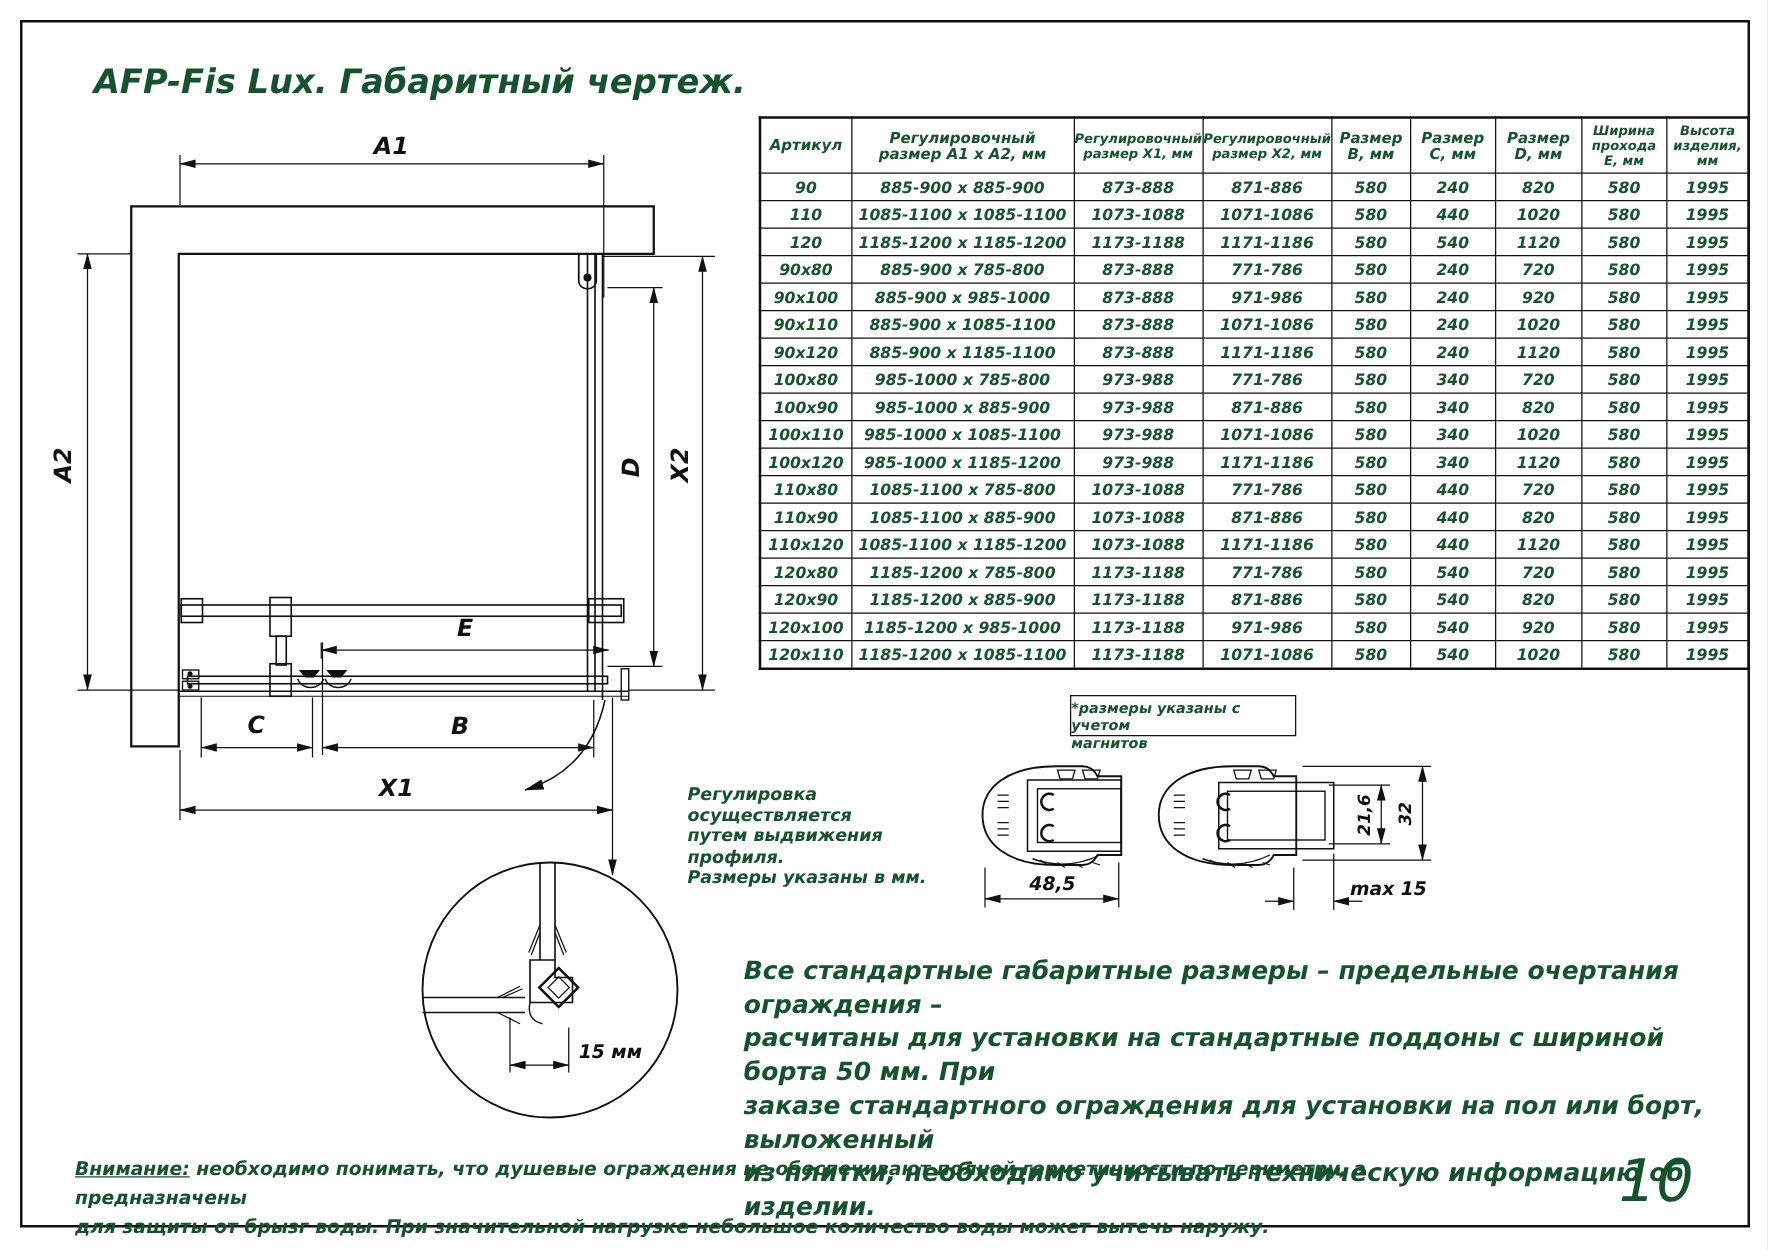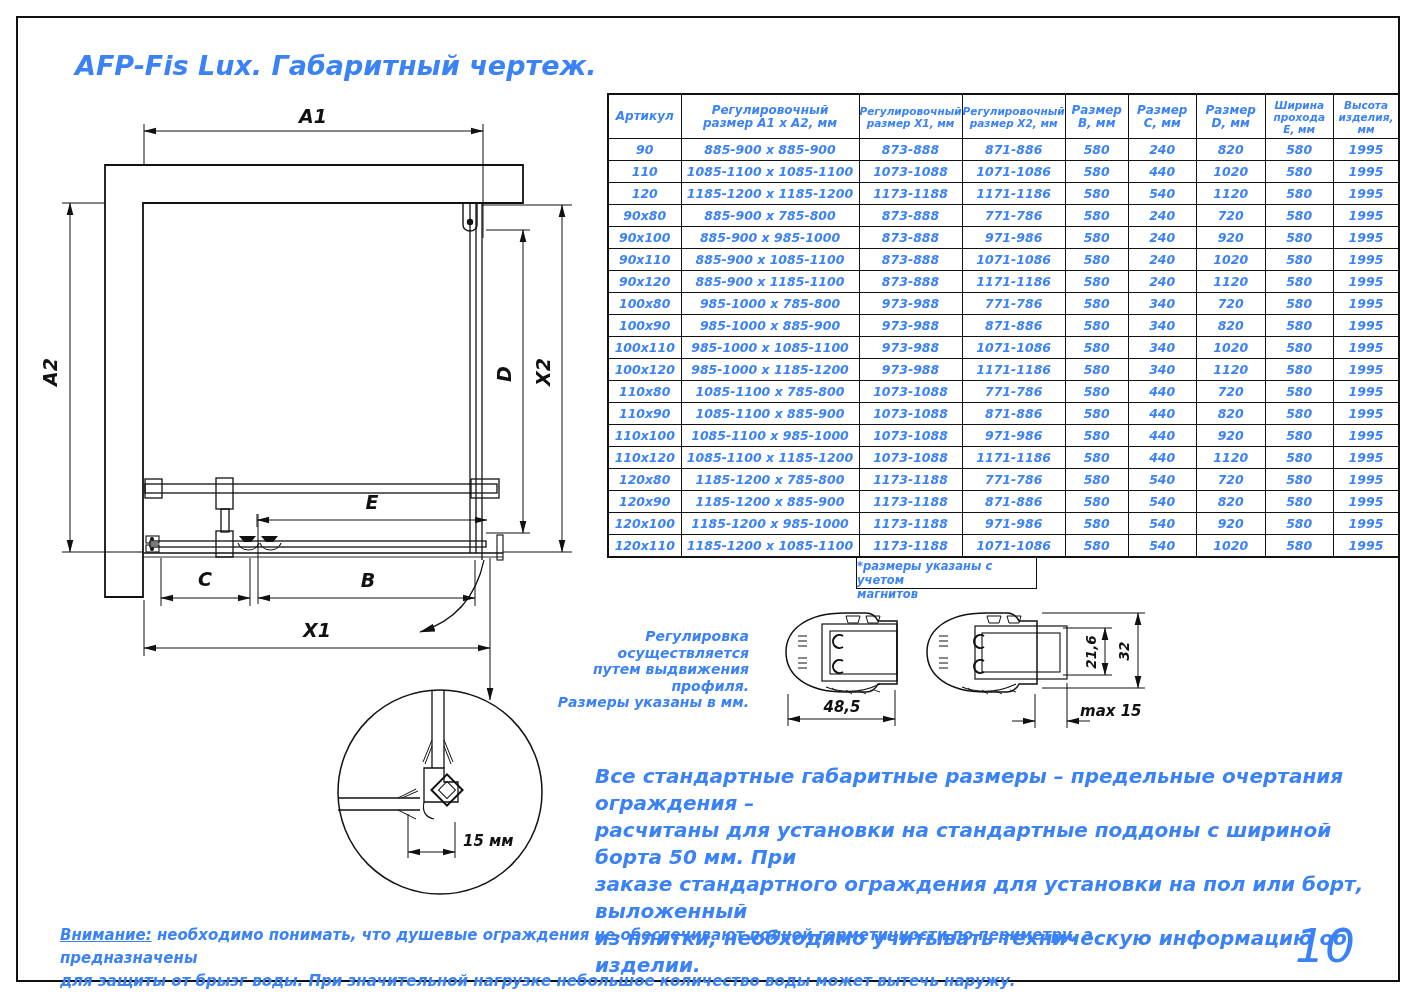--- a/index.html
+++ b/index.html
@@ -1,17 +1,17 @@
 <!DOCTYPE html>
 <html><head>
 <meta charset="utf-8">
 <style>
   html,body{margin:0;padding:0;background:#e8e8e8;}
   #page{position:relative;width:1414px;height:1000px;background:#fff;overflow:hidden;
-        font-family:"DejaVu Sans",sans-serif;color:#3b82f6;}
+        font-family:"DejaVu Sans",sans-serif;color:#14532d;}
   #frame{position:absolute;left:16px;top:16px;width:1380px;height:962px;border:2px solid #111;}
   #title{position:absolute;left:75px;top:50px;font-size:27px;font-weight:bold;font-style:italic;white-space:nowrap;}
   svg{position:absolute;left:0;top:0;}
   svg .ln{stroke:#111;fill:none;}
   svg text{font-family:"DejaVu Sans",sans-serif;font-style:italic;font-weight:bold;fill:#111;}
   .lbl{font-size:19px;text-anchor:middle;}
   .plbl{font-size:15px;text-anchor:middle;}
   .plbl2{font-size:13.5px;text-anchor:middle;}
 
   #size-table{position:absolute;left:607px;top:93px;border-collapse:collapse;table-layout:fixed;
@@ -19,21 +19,21 @@
   #size-table th,#size-table td{border:1.6px solid #111;text-align:center;vertical-align:middle;
         padding:0;overflow:hidden;}
   #size-table th{font-size:12px;line-height:13px;white-space:pre-line;height:43px;font-weight:bold;}
   #size-table th:nth-child(3),#size-table th:nth-child(4),
   #size-table th:nth-child(8),#size-table th:nth-child(9){font-size:10.5px;line-height:12px;}
   #size-table td{font-size:12.5px;height:21px;white-space:nowrap;}
 
   #footnote{position:absolute;left:856px;top:556px;width:179px;height:29px;border:1.8px solid #111;
         font-size:11.5px;line-height:14px;font-style:italic;font-weight:bold;
         white-space:pre-line;padding-top:2px;}
-  #adjust-note{position:absolute;left:529px;top:628px;width:220px;text-align:right;
+  #adjust-note{position:absolute;left:550px;top:628px;width:220px;
         font-size:14px;line-height:16.5px;font-style:italic;font-weight:bold;}
   #paragraph{position:absolute;left:595px;top:763px;width:790px;
         font-size:20px;line-height:27px;font-style:italic;font-weight:bold;}
   #warning{position:absolute;left:60px;top:924px;width:1100px;
         font-size:15px;line-height:23px;font-style:italic;font-weight:bold;}
   #warning .u{text-decoration:underline;}
   #page-number{position:absolute;left:1295px;top:918px;font-size:47px;font-style:italic;}
 </style>
 </head>
 <body>
@@ -373,31 +373,20 @@
           <td>1085-1100 x 885-900</td>
           <td>1073-1088</td>
           <td>871-886</td>
           <td>580</td>
           <td>440</td>
           <td>820</td>
           <td>580</td>
           <td>1995</td>
         </tr>
         <tr>
-          <td>110x100</td>
-          <td>1085-1100 x 985-1000</td>
-          <td>1073-1088</td>
-          <td>971-986</td>
-          <td>580</td>
-          <td>440</td>
-          <td>920</td>
-          <td>580</td>
-          <td>1995</td>
-        </tr>
-        <tr>
           <td>110x120</td>
           <td>1085-1100 x 1185-1200</td>
           <td>1073-1088</td>
           <td>1171-1186</td>
           <td>580</td>
           <td>440</td>
           <td>1120</td>
           <td>580</td>
           <td>1995</td>
         </tr>

